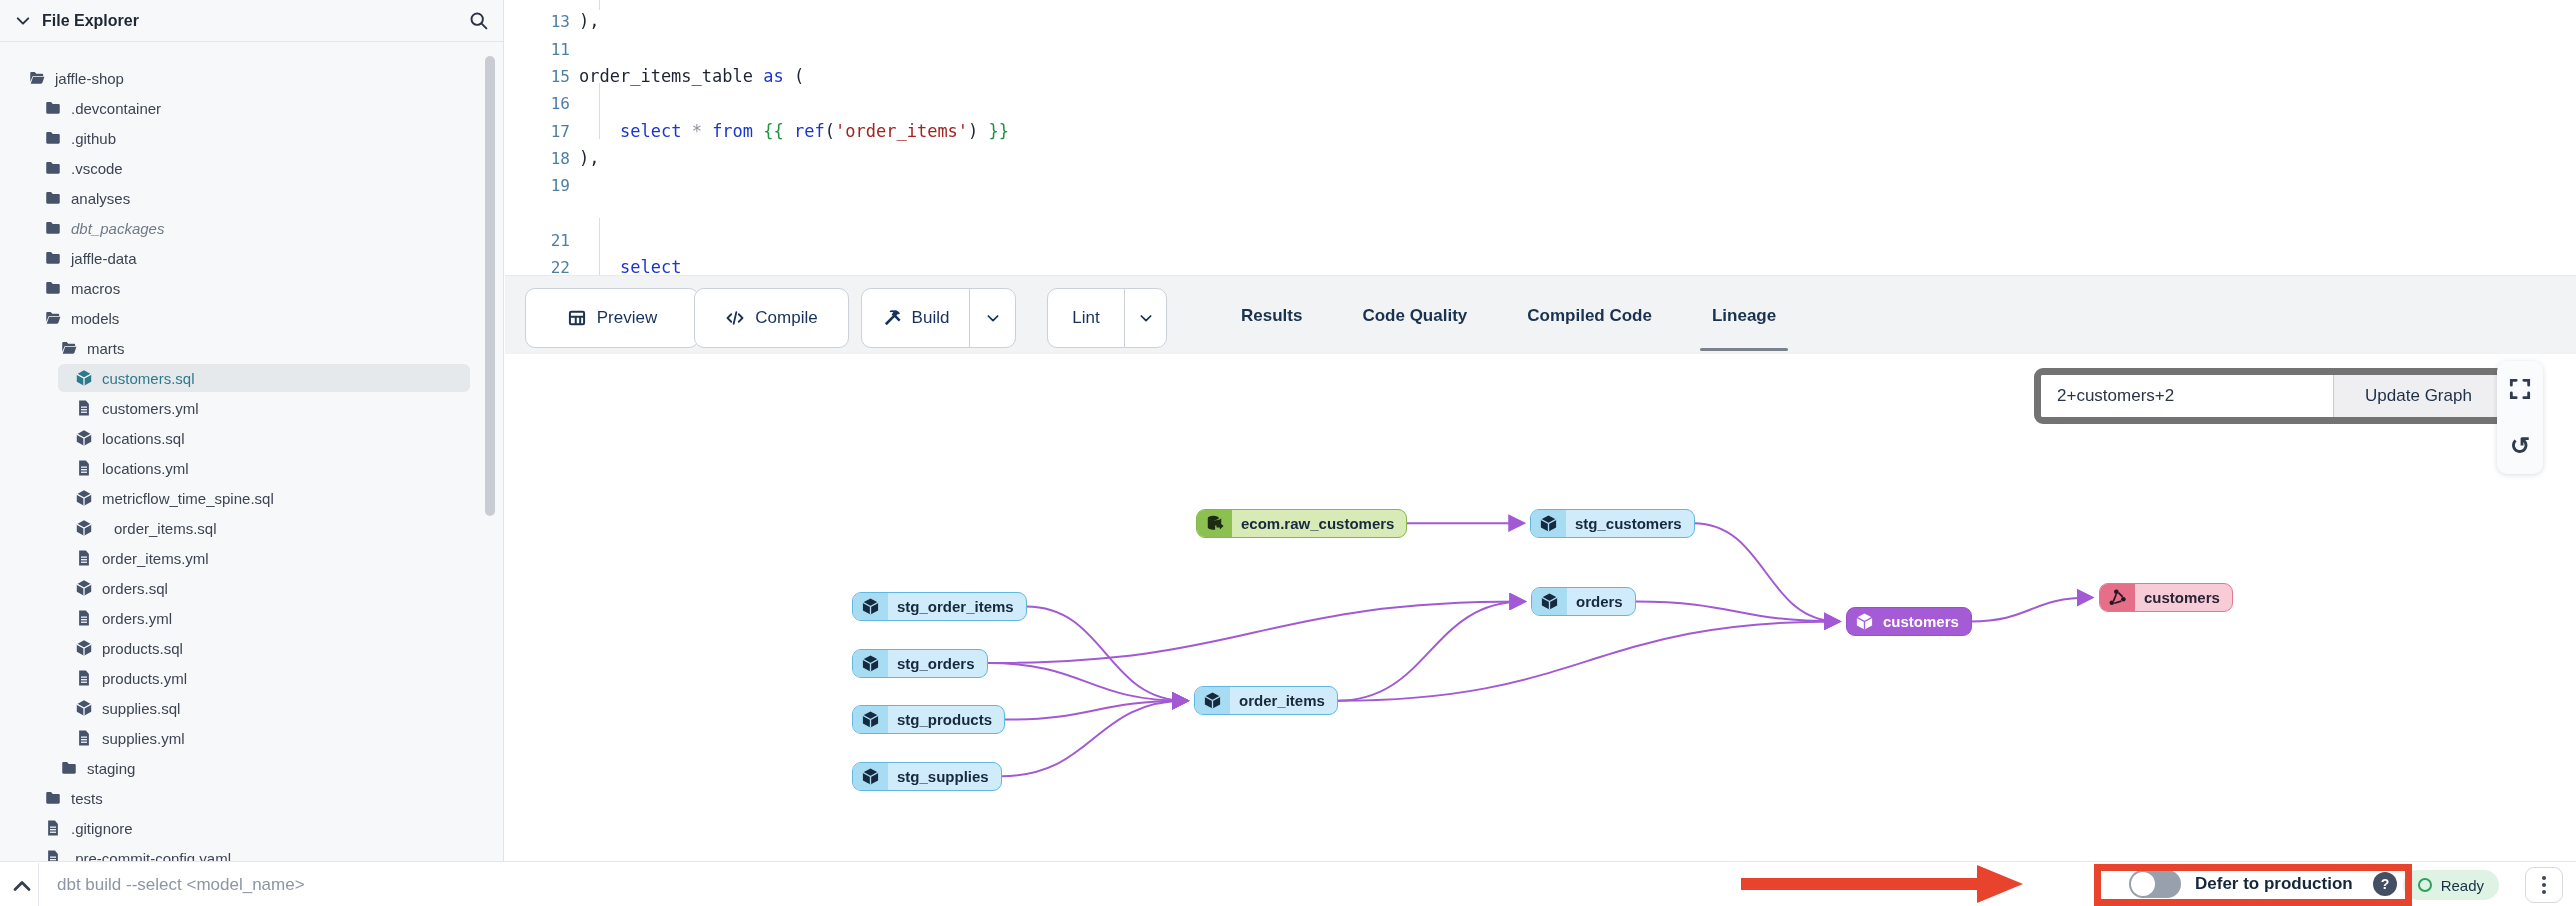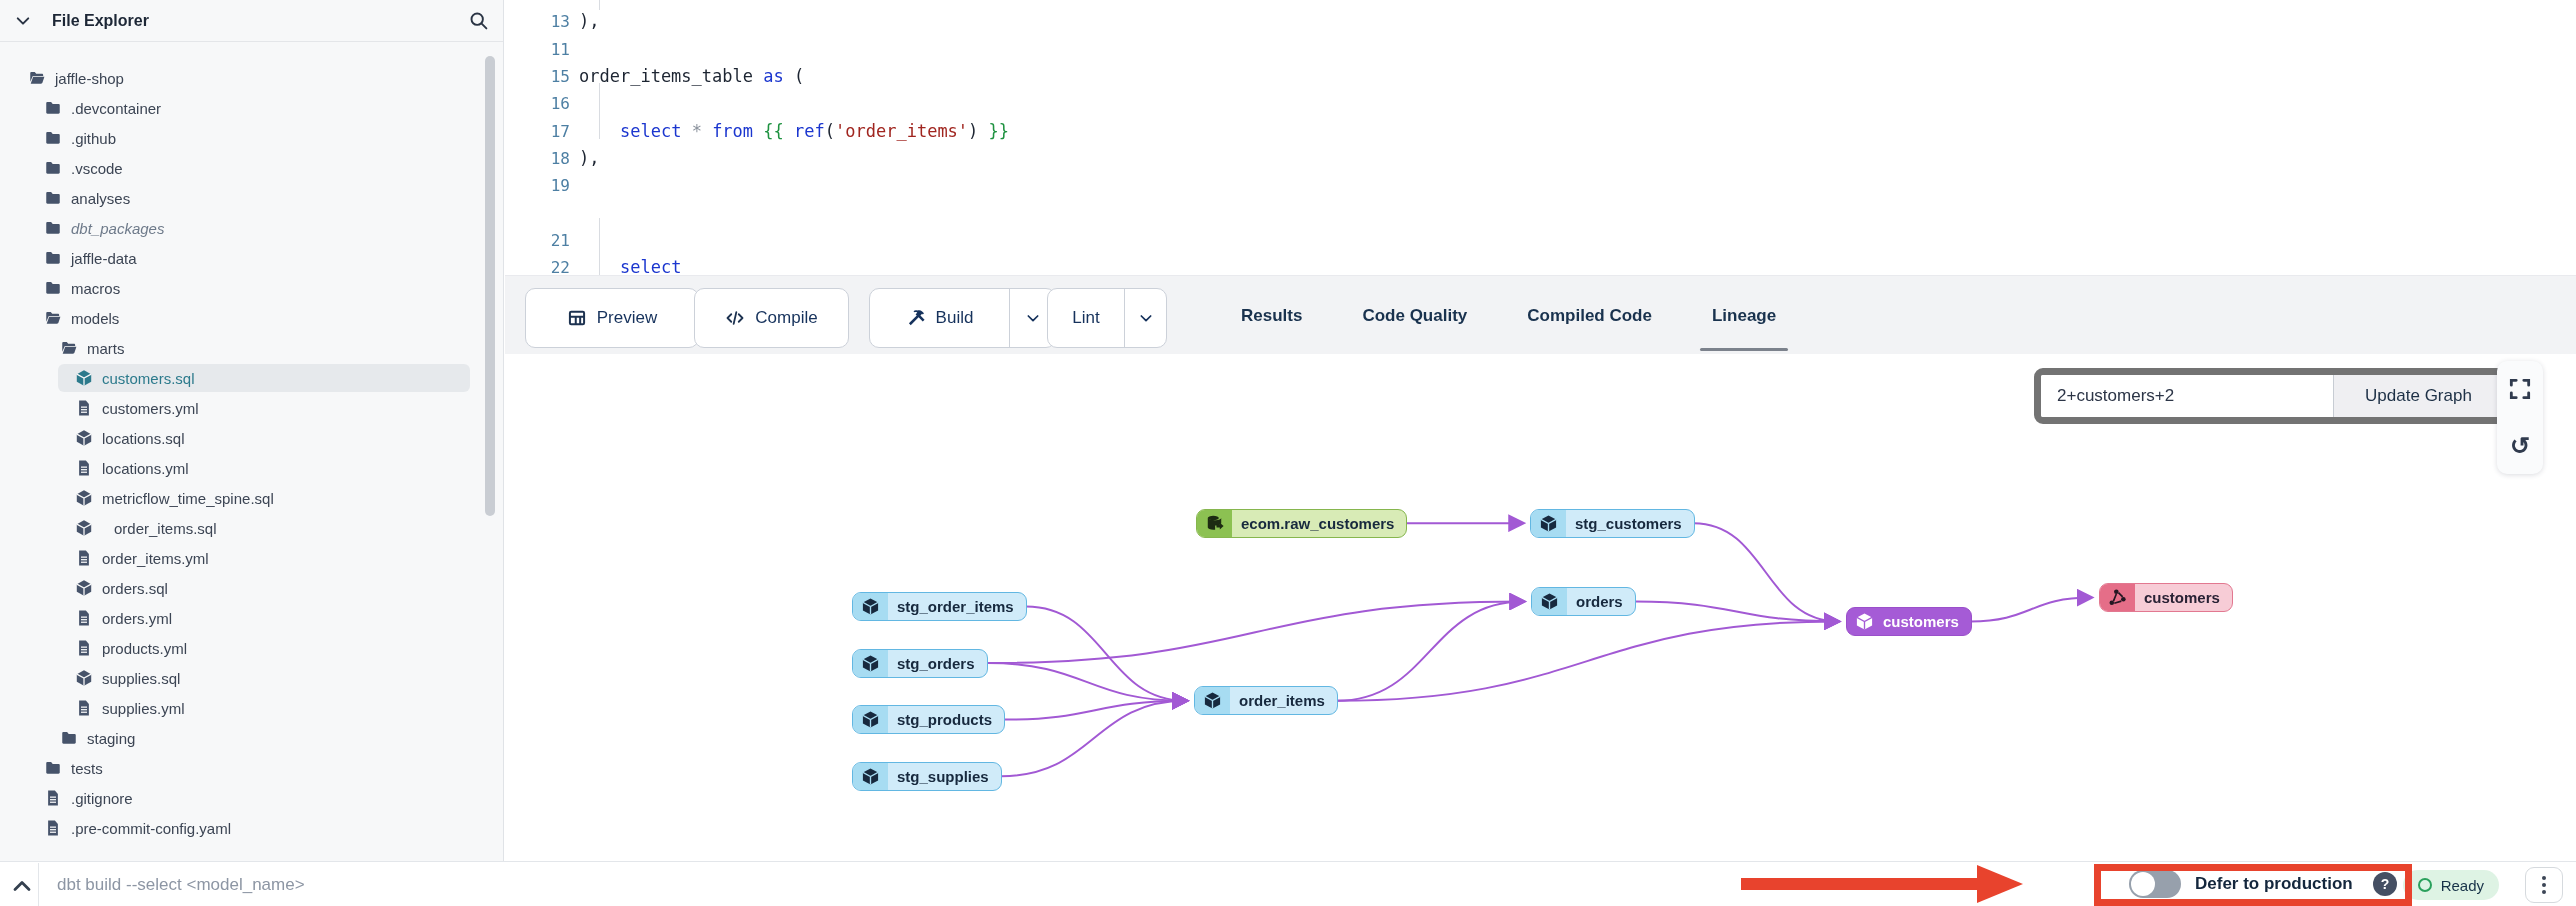--- a/index.html
+++ b/index.html
@@ -5,21 +5,21 @@
   html,body{margin:0;padding:0;background:#ffffff;}
   body{width:2576px;height:907px;position:relative;overflow:hidden;
        font-family:"Liberation Sans",sans-serif;color:#1d2736;}
 
   
   .sidebar{position:absolute;left:0;top:0;width:504px;height:861px;
            background:#f7f8f9;border-right:1px solid #e0e3e7;box-sizing:border-box;overflow:hidden;}
   .fe-header{height:42px;display:flex;align-items:center;padding:0 14px;
              border-bottom:1px solid #e4e6e9;box-sizing:border-box;}
   .fe-header .chev{width:18px;height:18px;color:#2a3444;flex:0 0 auto;}
-  .fe-title{margin-left:20px;font-size:16px;font-weight:700;color:#1d2736;text-align:right;}
+  .fe-title{margin-left:10px;font-size:16px;font-weight:700;color:#1d2736;text-align:right;}
   .fe-search{margin-left:auto;width:21px;height:21px;color:#2a3444;cursor:pointer;}
   .fe-tree{position:absolute;left:0;top:42px;right:0;bottom:0;padding-top:21px;overflow:hidden;}
   .fe-row{position:relative;height:30px;display:flex;align-items:center;font-size:15px;
           color:#3c4554;box-sizing:border-box;cursor:pointer;white-space:nowrap;}
   .fe-row .ico{width:18px;height:18px;margin-right:9px;color:#46536a;flex:0 0 auto;position:relative;z-index:1;}
   .fe-row .lbl{position:relative;z-index:1;}
   .fe-row.italic .lbl{font-style:italic;color:#6e7a8a;}
   .fe-row.selected .lbl{color:#2c7a8c;font-weight:500;}
   .fe-row.selected .ico{color:#2c7a8c;}
   .fe-row.selected::before{content:'';position:absolute;left:58px;right:33px;top:1px;bottom:1px;
@@ -272,20 +272,27 @@
         <span class="ico"><svg viewBox="0 0 24 24" width="18" height="18">
             <path fill="currentColor" d="M5.5 2h9l4 4.5V22h-13V2z"></path>
             <rect x="8" y="10" width="8" height="1.7" fill="var(--gap,#f7f8f9)"></rect>
             <rect x="8" y="13.4" width="8" height="1.7" fill="var(--gap,#f7f8f9)"></rect>
             <rect x="8" y="16.8" width="8" height="1.7" fill="var(--gap,#f7f8f9)"></rect>
           </svg></span>
         <span class="lbl">orders.yml</span>
       </div>
       <div class="fe-row" style="padding-left: 75px;">
         <span class="ico"><svg viewBox="0 0 24 24" width="18" height="18">
+            <path fill="currentColor" d="M12 1.8l9.6 5.1v10.2L12 22.2l-9.6-5.1V6.9L12 1.8z"></path>
+            <path stroke="var(--gap,#f7f8f9)" stroke-width="1.7" fill="none" d="M2.4 6.9L12 12l9.6-5.1M12 12v10.2"></path>
+          </svg></span>
+        <span class="lbl">products.sql</span>
+      </div>
+      <div class="fe-row" style="padding-left: 75px;">
+        <span class="ico"><svg viewBox="0 0 24 24" width="18" height="18">
             <path fill="currentColor" d="M5.5 2h9l4 4.5V22h-13V2z"></path>
             <rect x="8" y="10" width="8" height="1.7" fill="var(--gap,#f7f8f9)"></rect>
             <rect x="8" y="13.4" width="8" height="1.7" fill="var(--gap,#f7f8f9)"></rect>
             <rect x="8" y="16.8" width="8" height="1.7" fill="var(--gap,#f7f8f9)"></rect>
           </svg></span>
         <span class="lbl">products.yml</span>
       </div>
       <div class="fe-row" style="padding-left: 75px;">
         <span class="ico"><svg viewBox="0 0 24 24" width="18" height="18">
             <path fill="currentColor" d="M12 1.8l9.6 5.1v10.2L12 22.2l-9.6-5.1V6.9L12 1.8z"></path>
@@ -395,21 +402,21 @@
       <span>Preview</span>
     </div>
     <div class="tbtn" style="left:189px;width:155px">
       <span class="bico">
         <svg viewBox="0 0 24 24" fill="none" stroke="currentColor" stroke-width="2.2" stroke-linecap="round" stroke-linejoin="round">
             <path d="M7.5 7.5L3 12l4.5 4.5M16.5 7.5L21 12l-4.5 4.5M13.6 5l-3.2 14"></path>
           </svg>
       </span>
       <span>Compile</span>
     </div>
-    <div class="tgroup" style="left:364px;width:187px">
+    <div class="tgroup" style="left:356px;width:155px">
       <div class="seg" style="flex:1">
         <span class="bico" style="width:20px;height:20px">
           <svg viewBox="0 0 24 24" fill="currentColor">
               <path d="M13.4 3.1c2-1 4.4-.6 6 1l2.2 2.2-1.5 1.5-.8-.8-2 2 5 5-2.2 2.2-5-5-9.4 9.4-2.2-2.2 9.4-9.4-1.4-1.4 2-2-.5-.5c-.9-.5-2-.5-2.9 0l-1.1-1.1c1.3-1.2 3-1.6 4.4-.9z"></path>
             </svg>
         </span>
         <span>Build</span>
       </div>
       <div class="segchev" style="width:45px">
         <svg viewBox="0 0 24 24" fill="none" stroke="currentColor" stroke-width="2.6">

